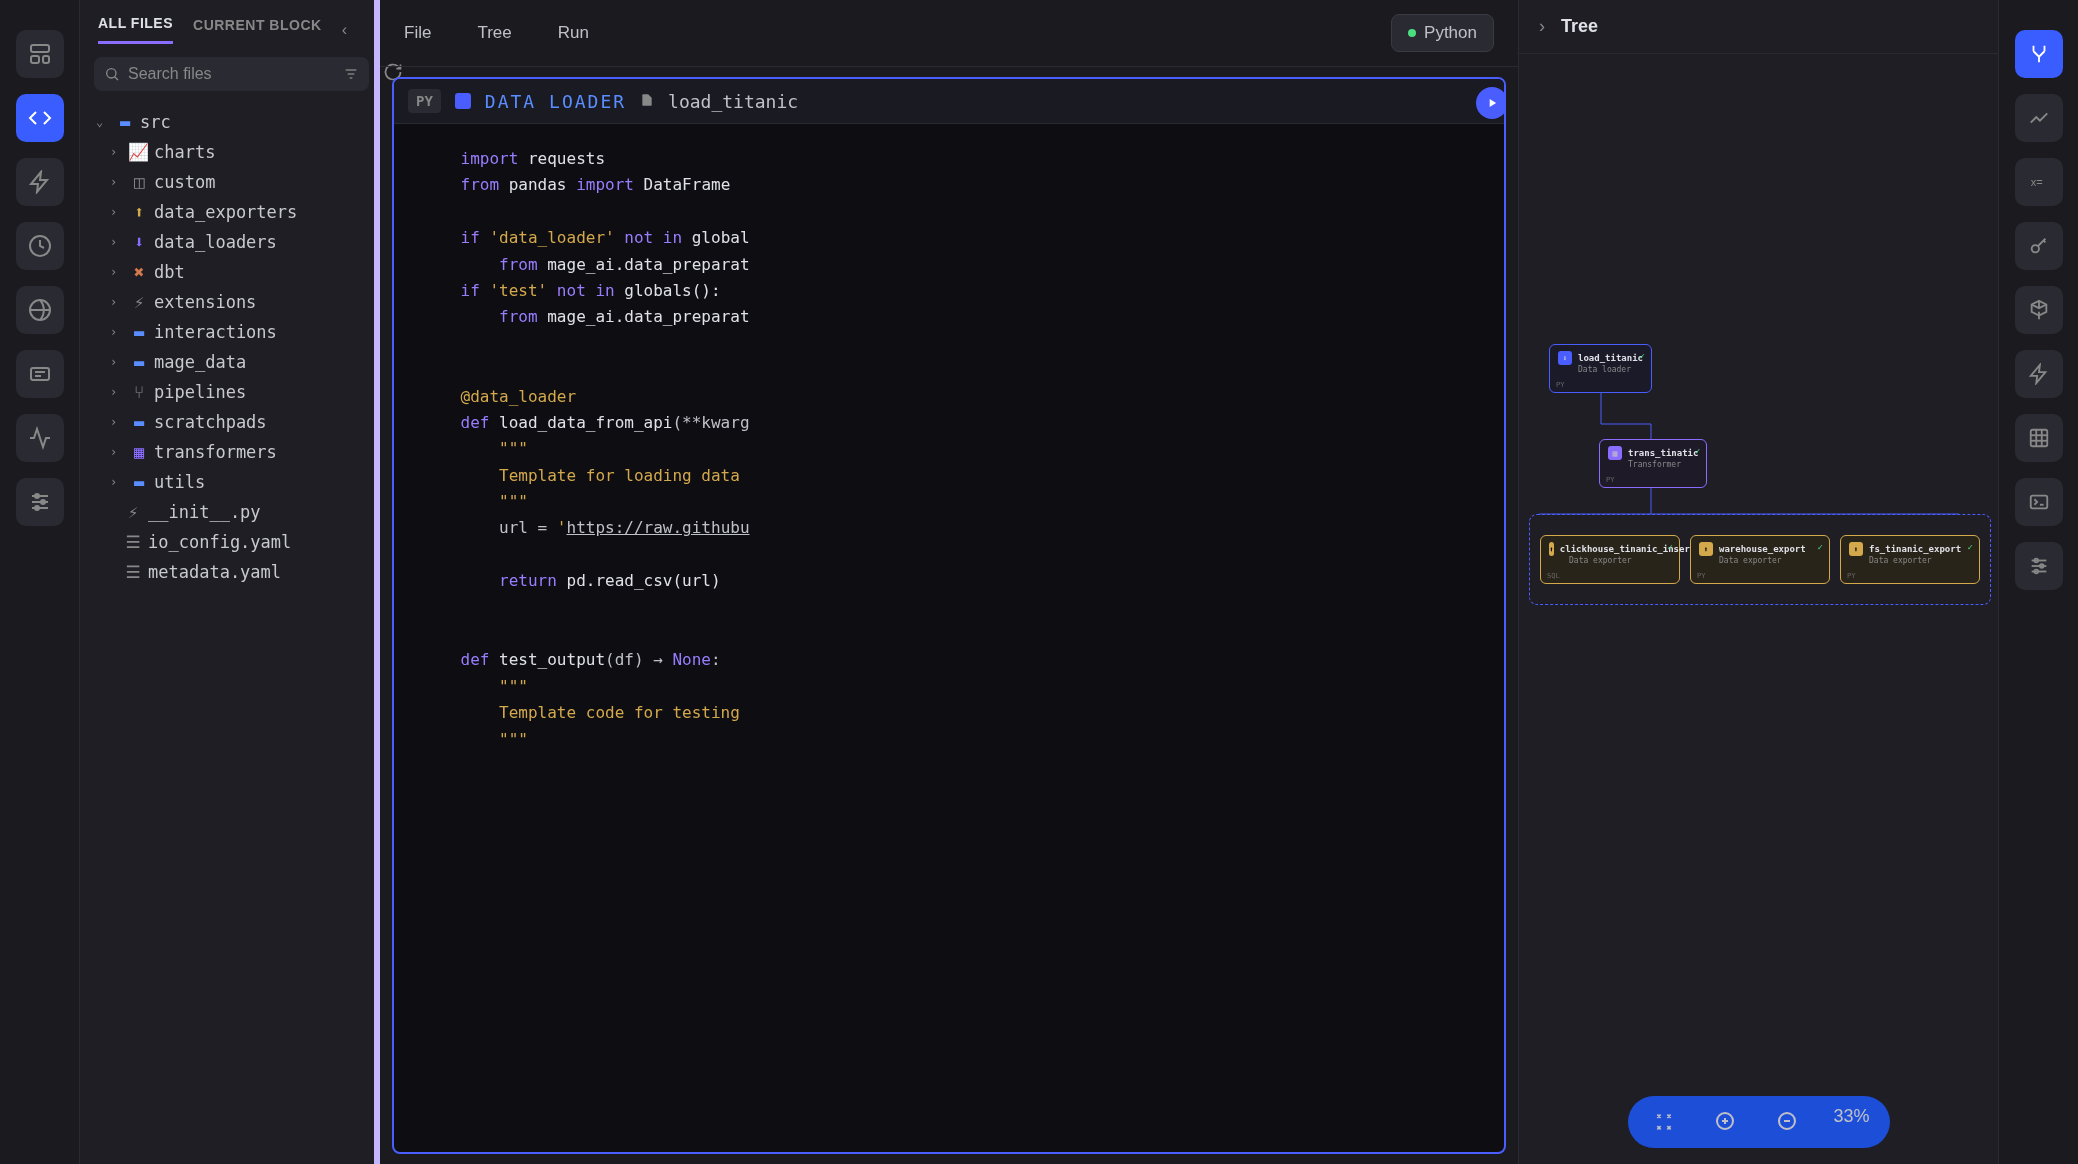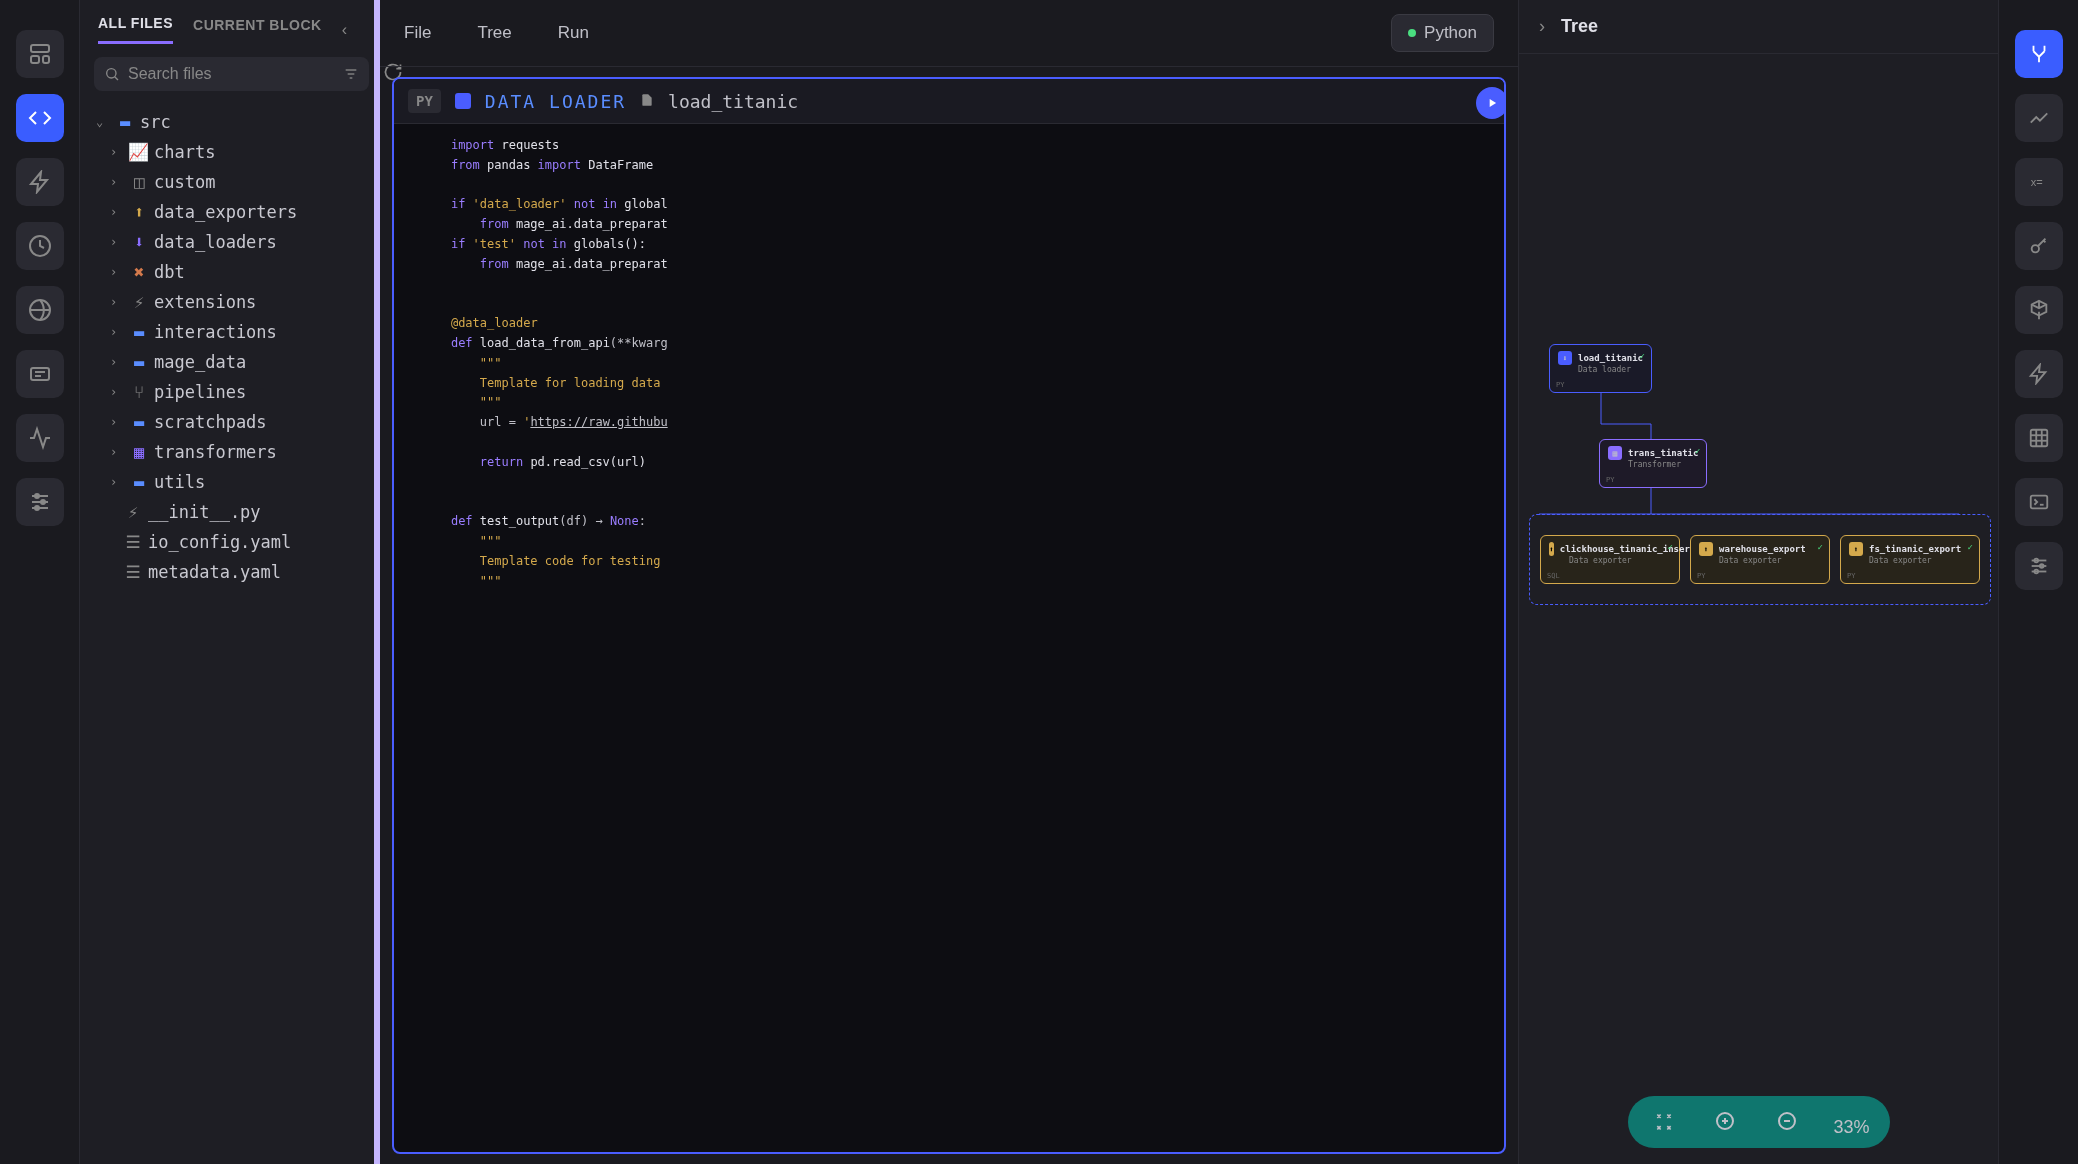--- a/index.html
+++ b/index.html
@@ -38,21 +38,21 @@
 .editor-wrap{flex:1;padding:10px 12px;overflow:hidden;min-height:0}
 .editor-block{height:100%;border:2px solid #4a5dff;border-radius:8px;background:#0d0d12;display:flex;flex-direction:column;overflow:hidden}
 .block-header{display:flex;align-items:center;gap:14px;padding:10px 14px;background:#1a1a22;border-bottom:1px solid #2a2a32;position:relative}
 .py-badge{background:#2a2a32;color:#888;font-size:14px;font-weight:600;padding:4px 8px;border-radius:4px;font-family:monospace}
 .block-type-icon{width:16px;height:16px;background:#4a5dff;border-radius:3px}
 .block-type{color:#5a8dff;font-family:monospace;font-size:18px;letter-spacing:2px;font-weight:500}
 .block-file-icon{color:#888}
 .block-name{color:#c0c0c8;font-family:monospace;font-size:18px}
 .play-btn{width:32px;height:32px;border-radius:50%;background:#4a5dff;display:flex;align-items:center;justify-content:center;cursor:pointer;margin-left:auto;position:absolute;right:-4px;top:8px}
 .play-btn svg{fill:#fff}
-.code-area{flex:1;overflow:auto;padding:12px 0;font-family:'SF Mono',Monaco,monospace;font-size:12px;line-height:1.65}
+.code-area{flex:1;overflow:auto;padding:22px 0;font-family:'SF Mono',Monaco,monospace;font-size:16px;line-height:1.65}
 .code-line{padding:0 28px;white-space:pre;color:#c0c0c8}
 .kw{color:#9a7dff}
 .str{color:#d4a94c}
 .fn{color:#e0e0e8}
 .dec{color:#d4a94c}
 .url{color:#c0c0c8;text-decoration:underline}
 .op{color:#c0c0c8}
 .tree-panel{width:480px;background:#1e1e24;border-left:1px solid #2a2a32;display:flex;flex-direction:column;position:relative}
 .tree-header{display:flex;align-items:center;gap:16px;padding:16px 20px;border-bottom:1px solid #2a2a32}
 .tree-chev{color:#888;font-size:18px}
@@ -65,21 +65,21 @@
 .node-sub{font-size:8px;color:#888;margin-left:20px}
 .node-badge{position:absolute;bottom:3px;left:6px;font-size:7px;color:#666}
 .node-check{position:absolute;top:6px;right:6px;color:#4ade80;font-size:9px}
 .node.loader{border-color:#4a5dff;background:#1a1a28}
 .node.loader .node-icon{background:#4a5dff}
 .node.transformer{border-color:#8a6dff;background:#1e1a28}
 .node.transformer .node-icon{background:#8a6dff}
 .node.exporter{border-color:#d4a94c;background:#28241a}
 .node.exporter .node-icon{background:#d4a94c;color:#000}
 .exporter-group{position:absolute;border:1px dashed #4a5dff;border-radius:8px;padding:20px 10px;display:flex;gap:10px}
-.tree-controls{position:absolute;bottom:16px;left:50%;transform:translateX(-50%);display:flex;align-items:flex-end;gap:30px;background:#0f766e;padding:10px 20px;border-radius:30px}
+.tree-controls{position:absolute;bottom:16px;left:50%;transform:translateX(-50%);display:flex;align-items:flex-start;gap:30px;background:#1d4ed8;padding:10px 20px;border-radius:30px}
 .tree-ctrl{font-size:22px;color:#c0c0c8;cursor:pointer;display:flex;align-items:center;justify-content:center;width:32px;height:32px}
 .zoom-label{font-size:18px;color:#c0c0c8}
 .sidebar-right{width:80px;background:#1a1a1f;display:flex;flex-direction:column;align-items:center;padding-top:30px;gap:16px;border-left:1px solid #2a2a32}
 .sidebar-right .icon-btn{width:48px;height:48px;border-radius:10px;display:flex;align-items:center;justify-content:center;cursor:pointer;background:#2a2a32}
 .sidebar-right .icon-btn.active{background:#3a5dff}
 .sidebar-right .icon-btn svg{width:22px;height:22px;stroke:#888;fill:none;stroke-width:2}
 .sidebar-right .icon-btn.active svg{stroke:#fff}
 svg.edge{position:absolute;pointer-events:none;overflow:visible}
 </style>
 </head>

